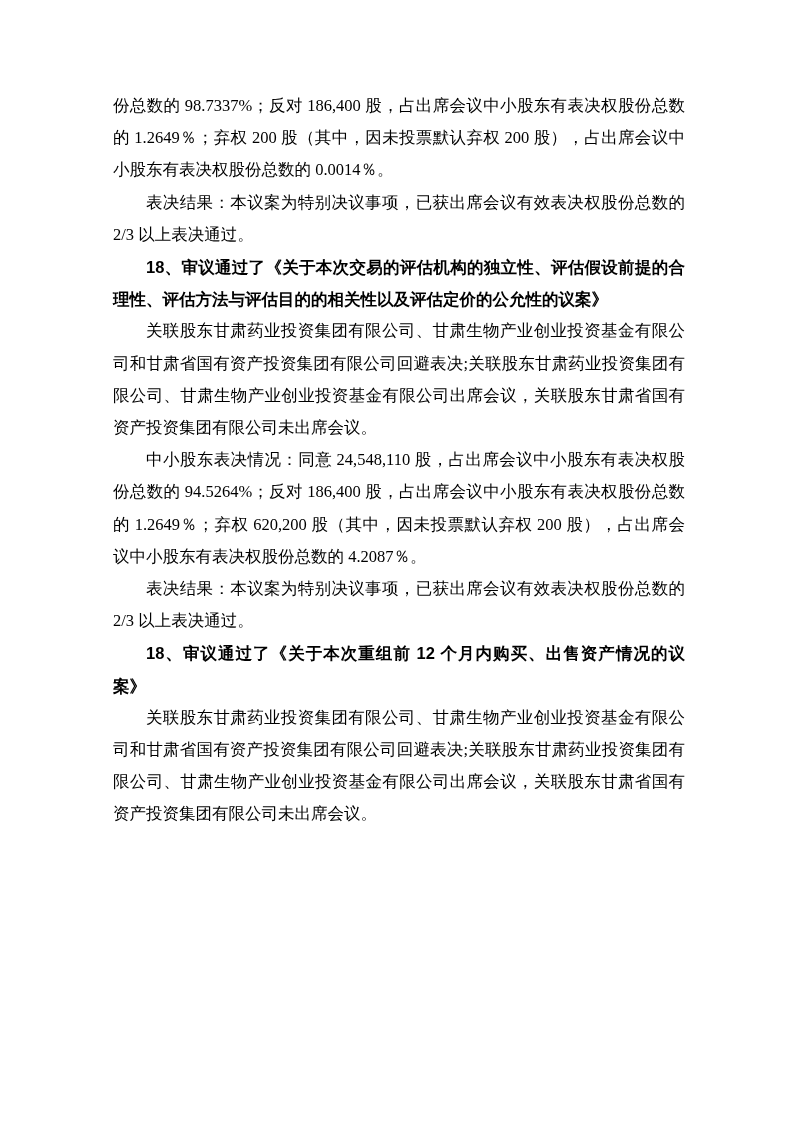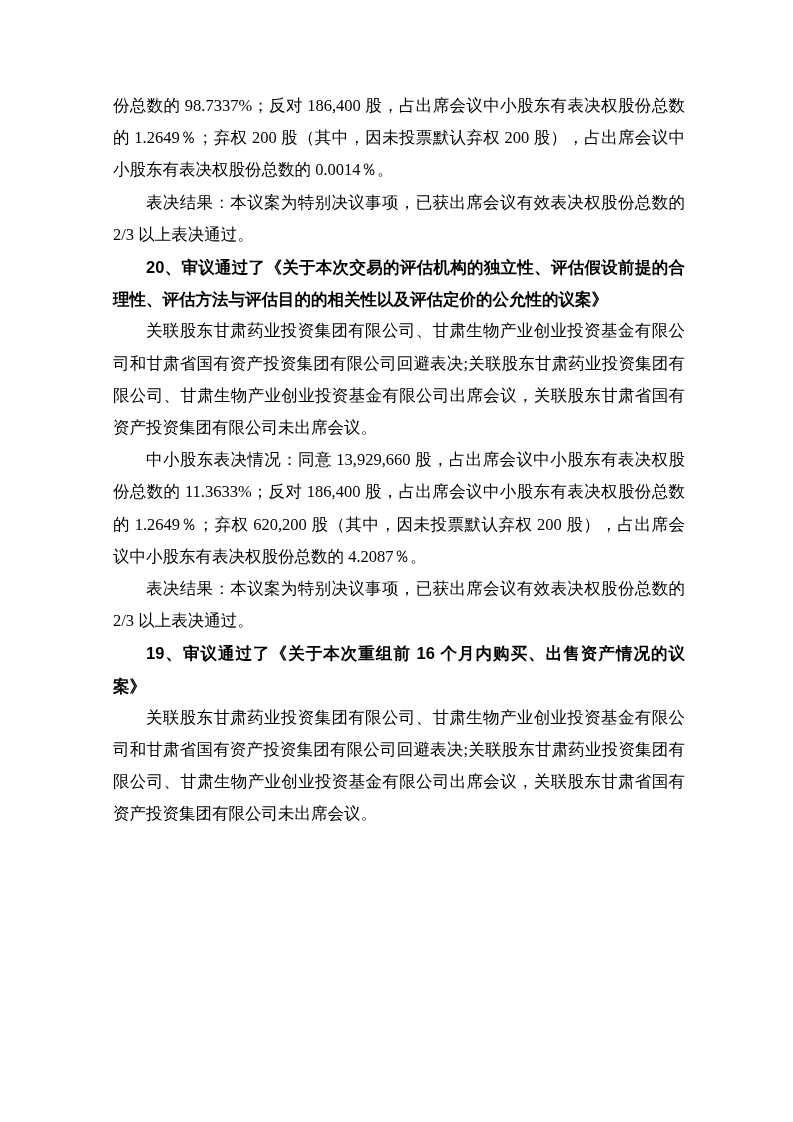--- a/index.html
+++ b/index.html
@@ -40,20 +40,20 @@
     font-weight: 700;
   }
 </style>
 </head>
 <body>
 
 <div class="page">
   <div class="doc">
     <p class="body">份总数的 98.7337%；反对 186,400 股，占出席会议中小股东有表决权股份总数的 1.2649％；弃权 200 股（其中，因未投票默认弃权 200 股），占出席会议中小股东有表决权股份总数的 0.0014％。</p>
     <p class="body indent">表决结果：本议案为特别决议事项，已获出席会议有效表决权股份总数的 2/3 以上表决通过。</p>
-    <p class="heading indent">20、审议通过了《关于本次交易的评估机构的独立性、评估假设前提的合理性、评估方法与评估目的的相关性以及评估定价的公允性的议案》</p>
+    <p class="heading indent">18、审议通过了《关于本次交易的评估机构的独立性、评估假设前提的合理性、评估方法与评估目的的相关性以及评估定价的公允性的议案》</p>
     <p class="body indent">关联股东甘肃药业投资集团有限公司、甘肃生物产业创业投资基金有限公司和甘肃省国有资产投资集团有限公司回避表决;关联股东甘肃药业投资集团有限公司、甘肃生物产业创业投资基金有限公司出席会议，关联股东甘肃省国有资产投资集团有限公司未出席会议。</p>
-    <p class="body indent">中小股东表决情况：同意 13,929,660 股，占出席会议中小股东有表决权股份总数的 11.3633%；反对 186,400 股，占出席会议中小股东有表决权股份总数的 1.2649％；弃权 620,200 股（其中，因未投票默认弃权 200 股），占出席会议中小股东有表决权股份总数的 4.2087％。</p>
+    <p class="body indent">中小股东表决情况：同意 24,548,110 股，占出席会议中小股东有表决权股份总数的 94.5264%；反对 186,400 股，占出席会议中小股东有表决权股份总数的 1.2649％；弃权 620,200 股（其中，因未投票默认弃权 200 股），占出席会议中小股东有表决权股份总数的 4.2087％。</p>
     <p class="body indent">表决结果：本议案为特别决议事项，已获出席会议有效表决权股份总数的 2/3 以上表决通过。</p>
-    <p class="heading indent">19、审议通过了《关于本次重组前 16 个月内购买、出售资产情况的议案》</p>
+    <p class="heading indent">18、审议通过了《关于本次重组前 12 个月内购买、出售资产情况的议案》</p>
     <p class="body indent">关联股东甘肃药业投资集团有限公司、甘肃生物产业创业投资基金有限公司和甘肃省国有资产投资集团有限公司回避表决;关联股东甘肃药业投资集团有限公司、甘肃生物产业创业投资基金有限公司出席会议，关联股东甘肃省国有资产投资集团有限公司未出席会议。</p>
   </div>
 </div>
 
 </body></html>

